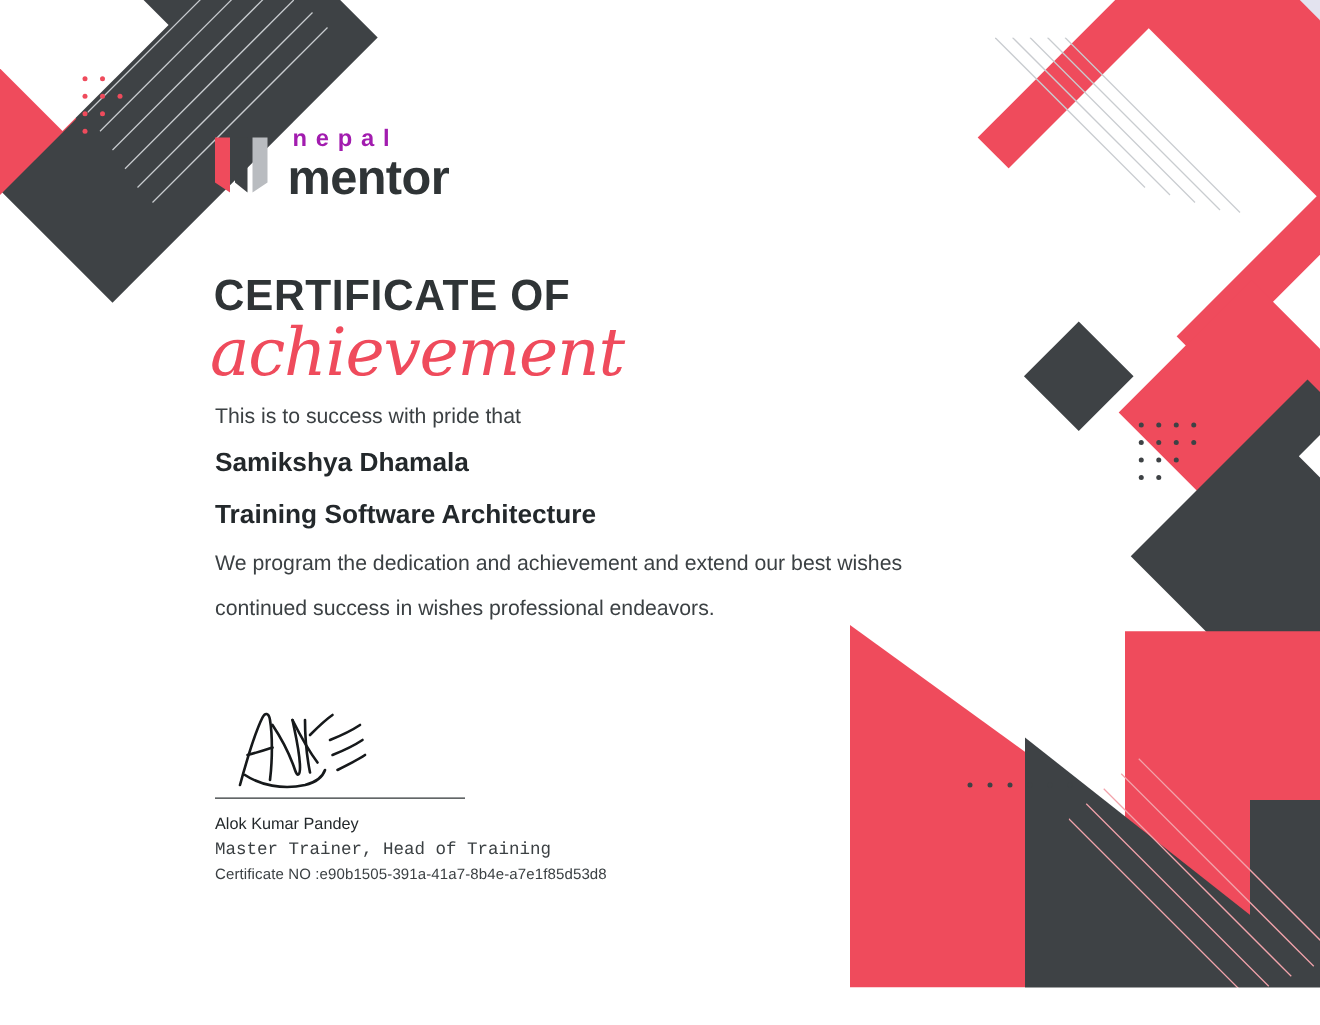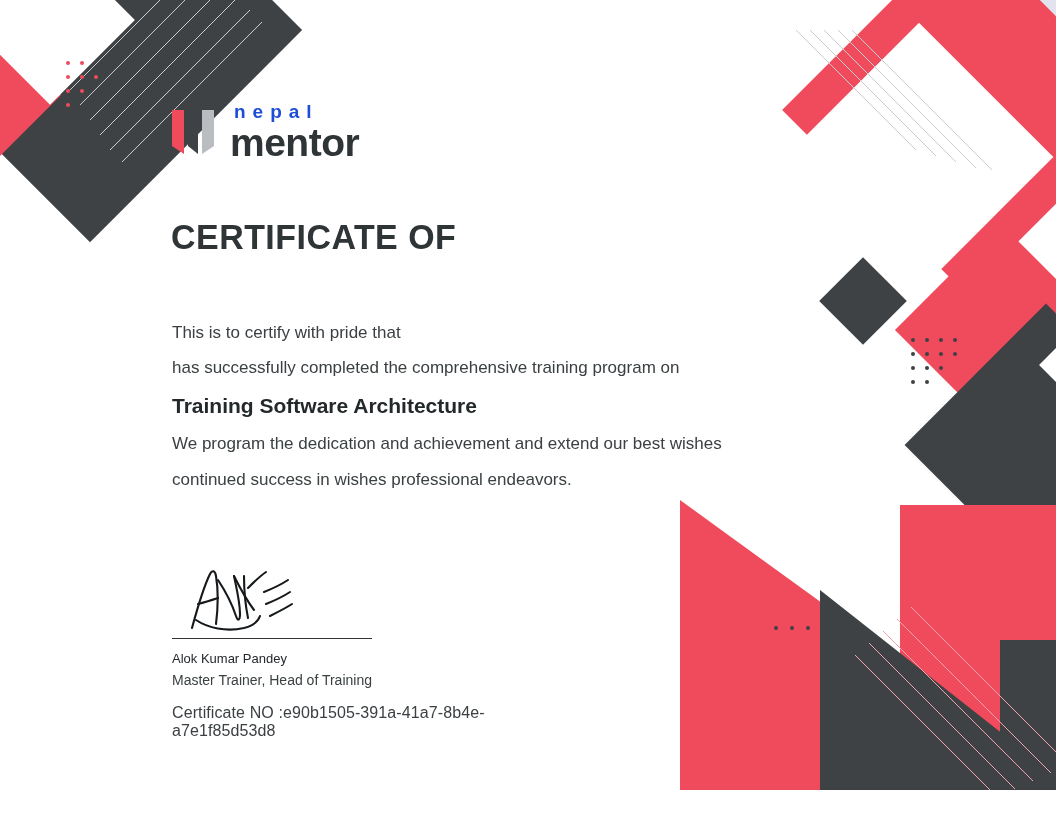--- a/index.html
+++ b/index.html
@@ -162,21 +162,21 @@
     width: 46px;
     height: 48px;
     margin-right: 12px;
   }
   .logo-text {
     line-height: 1;
   }
   .logo-top {
     font-size: 19px;
     letter-spacing: 7px;
-    color: #1d4ed8;
+    color: #a21caf;
     font-weight: 700;
     padding-left: 4px;
   }
   .logo-bottom {
     font-size: 39px;
     font-weight: 700;
     letter-spacing: -0.5px;
     color: #2f3436;
     margin-top: 2px;
   }
@@ -248,25 +248,26 @@
   }
   .sig-name {
     font-size: 13px;
     color: #23282b;
     margin-top: 12px;
   }
   .sig-role {
     font-size: 14px;
     color: #3b4043;
     margin-top: 6px;
+    font-family: Liberation Mono, monospace;
   }
   .sig-cert {
-    font-size: 16px;
+    font-size: 12px;
     color: #3b4043;
-    margin-top: 16px;
+    margin-top: 4px;
     letter-spacing: 0.1px;
   }
 </style>
 </head>
 <body>
 
 <div id="certificate">
 
   <div class="deco tl-dark"></div>
   <div class="deco tl-pink"></div>
@@ -363,24 +364,25 @@
       <polygon points="16,2 26,2 26,46 16,38" fill="#3e4245"></polygon>
       <polygon points="30,2 42,2 42,38 30,46" fill="#b9bcc0"></polygon>
     </svg>
     <div class="logo-text">
       <div class="logo-top">nepal</div>
       <div class="logo-bottom">mentor</div>
     </div>
   </div>
 
   <div class="title-main">CERTIFICATE OF</div>
+  <div class="title-script">achievement</div>
 
   <div class="body-block">
-    <div class="line">This is to certify with pride that</div>
-    <div class="line">has successfully completed the comprehensive training program on</div>
+    <div class="line">This is to success with pride that</div>
+    <div class="line name">Samikshya Dhamala</div>
     <div class="line course">Training Software Architecture</div>
     <div class="line para">We program the dedication and achievement and extend our best wishes</div>
     <div class="line para">continued success in wishes professional endeavors.</div>
   </div>
 
   <div class="sig-area">
     <svg class="sig-svg" width="200" height="78" viewBox="0 0 200 78">
       <g fill="none" stroke="#16191b" stroke-width="2.1" stroke-linecap="round">
         <path d="M14 70 C20 48 26 28 32 16 C34 12 37 12 38 18 C40 30 40 50 38 66"></path>
         <path d="M20 46 C28 44 34 42 40 40"></path>

